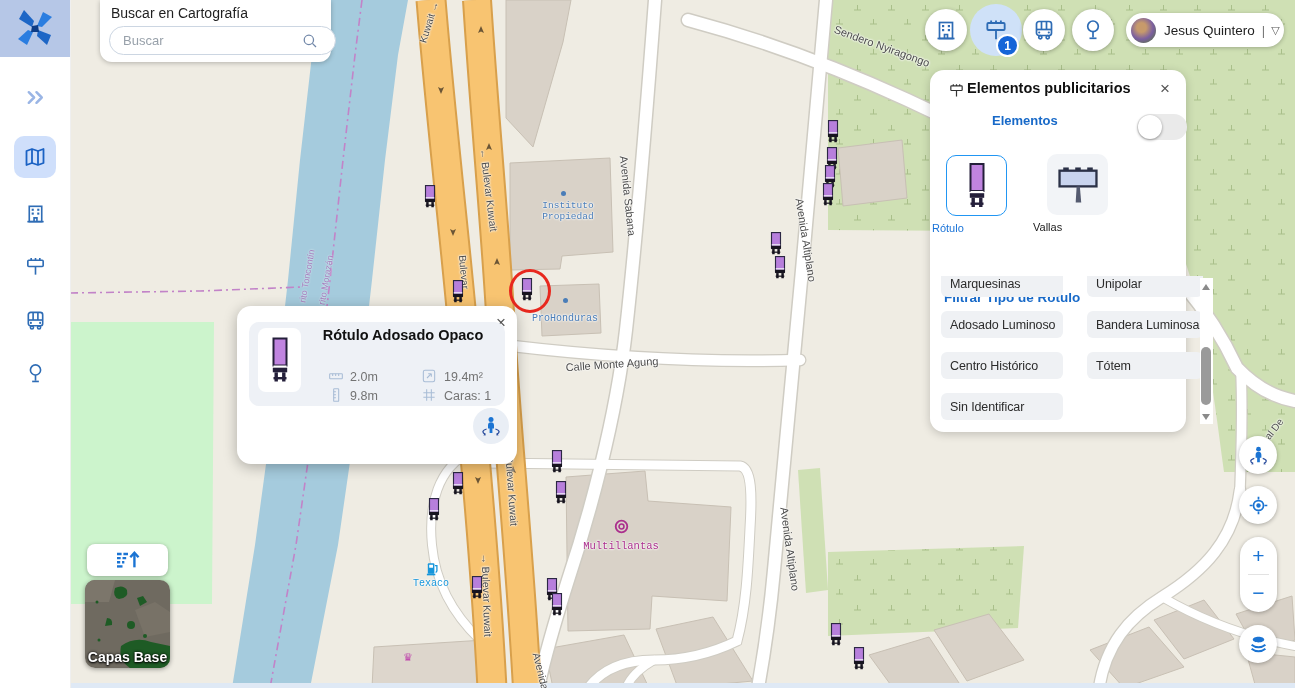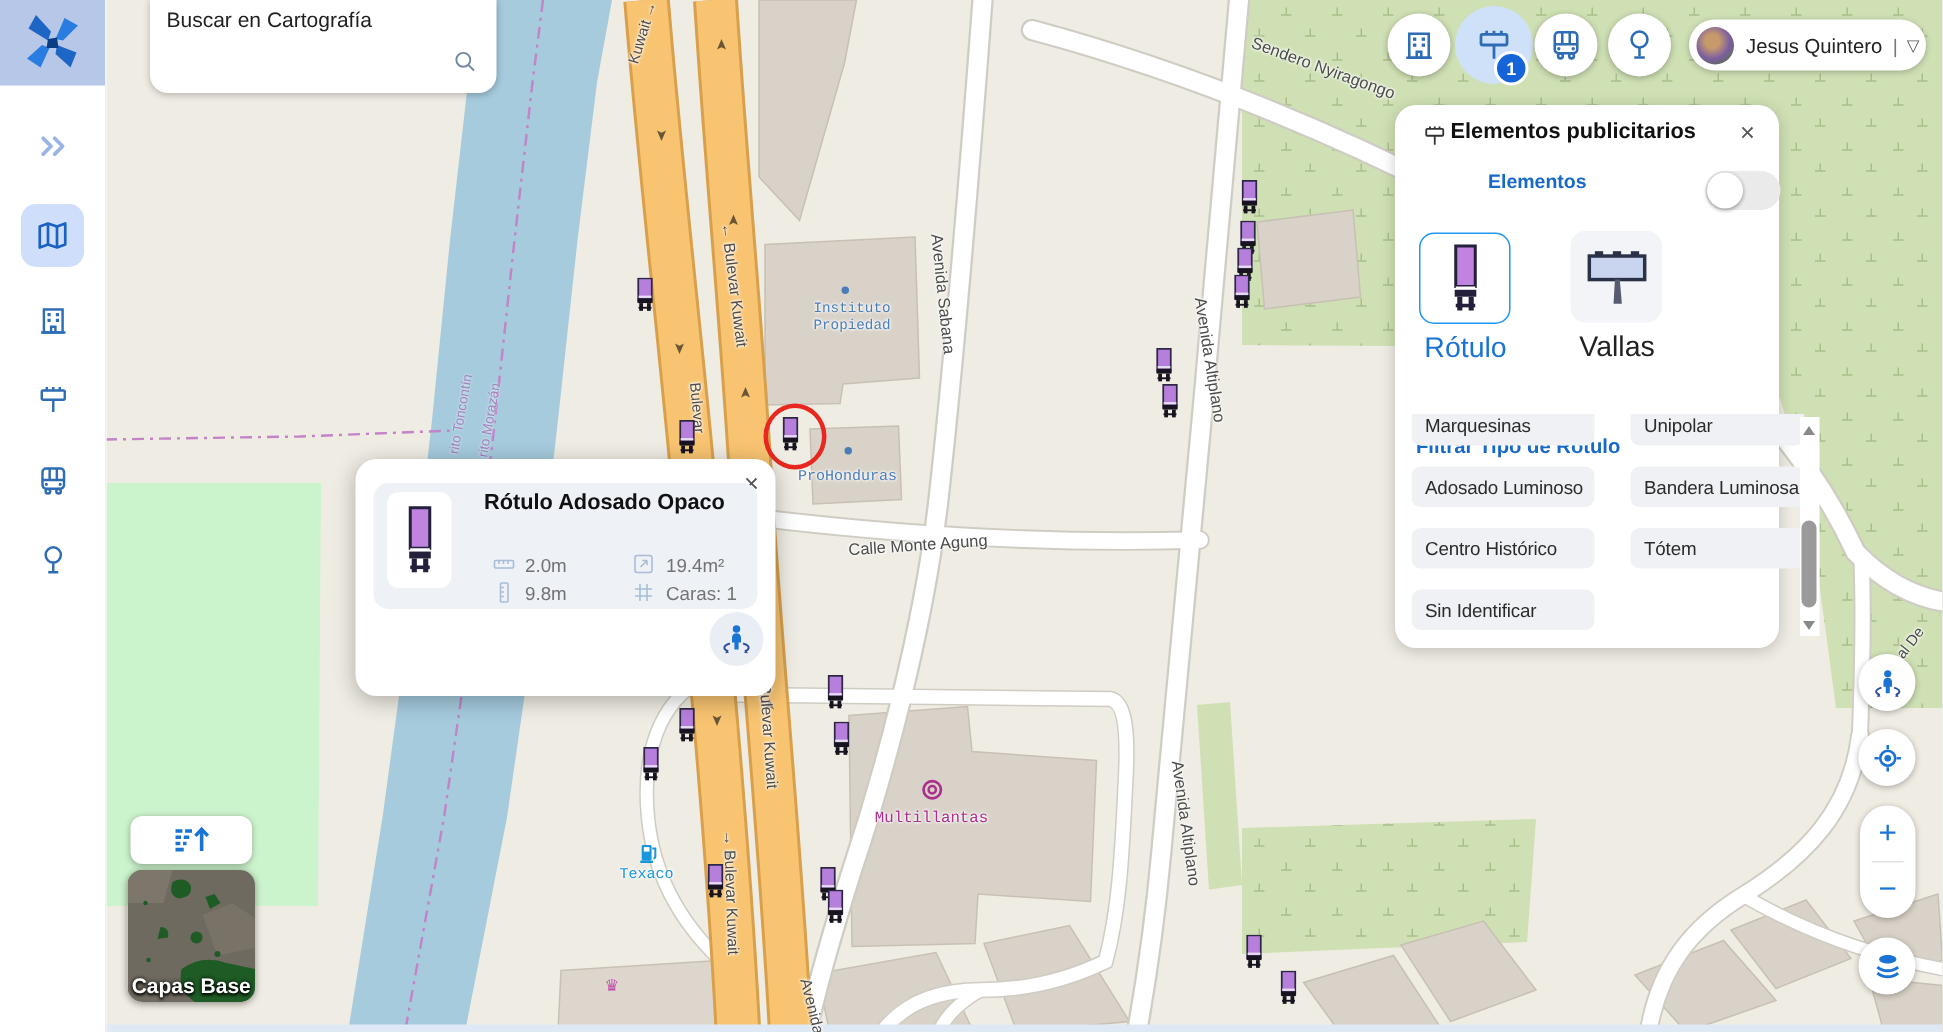--- a/index.html
+++ b/index.html
@@ -59,21 +59,21 @@
   #panel-close{right:16px;top:10px;}
   #elements-label{position:absolute;left:18px;top:43px;font-size:13px;font-weight:600;color:#1769c8;padding-left:44px;}
   #toggle{position:absolute;left:207px;top:44px;width:50px;height:26px;border-radius:13px;background:#eaeaea;
     cursor:pointer;}
   #toggle-knob{position:absolute;left:1px;top:1px;width:24px;height:24px;border-radius:50%;background:#fff;
     box-shadow:0 1px 3px rgba(0,0,0,.4);}
   .opt-card{position:absolute;width:61px;height:61px;border-radius:10px;display:flex;align-items:center;
     justify-content:center;cursor:pointer;box-sizing:border-box;}
   #card-rotulo{left:16px;top:85px;background:#fff;border:1.5px solid #2196f3;}
   #card-vallas{left:117px;top:84px;background:#f2f4f7;}
-  .opt-label{position:absolute;font-size:19px;text-align:center;width:90px;}
+  .opt-label{position:absolute;font-size:11px;text-align:left;width:90px;}
   #lbl-rotulo{left:2px;top:152px;color:#1a73d8;}
   #lbl-vallas{left:103px;top:151px;color:#222;}
   #filter-title{position:absolute;left:14px;top:182px;font-size:13.5px;font-weight:bold;color:#1769c8;margin-top:38px;}
   #chips-viewport{position:absolute;left:11px;top:206px;width:262px;height:148px;overflow:hidden;}
   #chips{display:grid;grid-template-columns:122px 116px;column-gap:24px;row-gap:14px;margin-top:-6px;}
   .chip{height:27px;background:#eff1f4;border-radius:6px;font-size:12.5px;color:#2b2b2b;
     display:flex;align-items:center;padding-left:9px;white-space:nowrap;letter-spacing:-.1px;cursor:pointer;}
   #scrollbar{position:absolute;left:270px;top:208px;width:13px;height:146px;background:#fff;}
   .sb-arrow{position:absolute;left:2px;width:0;height:0;border-left:4.5px solid transparent;
     border-right:4.5px solid transparent;cursor:pointer;}
@@ -435,20 +435,21 @@
           <use href="#pin"></use>
         </svg></div>
       <div class="marker" style="left: 853px; top: 646.5px;"><svg width="12" height="23" viewBox="0 0 12 24">
           <use href="#pin"></use>
         </svg></div>
     </div>
   <div id="sel-ring" style="left: 509px; top: 269px;"></div>
 
   <div id="search-card">
     <div id="search-title">Buscar en Cartografía</div>
+    <input id="search-input" placeholder="Buscar" style="">
     <svg id="search-glass" width="18" height="18">
         <use href="#searchi"></use>
       </svg>
   </div>
 
   <div id="sidebar">
     <div id="logo">
       <svg width="70" height="57" viewBox="0 0 70 57">
         <g transform="translate(35,29)">
           <polygon points="-3,-2 -16,-10 -11,-19 -1,-8" fill="#1d66c6"></polygon>

